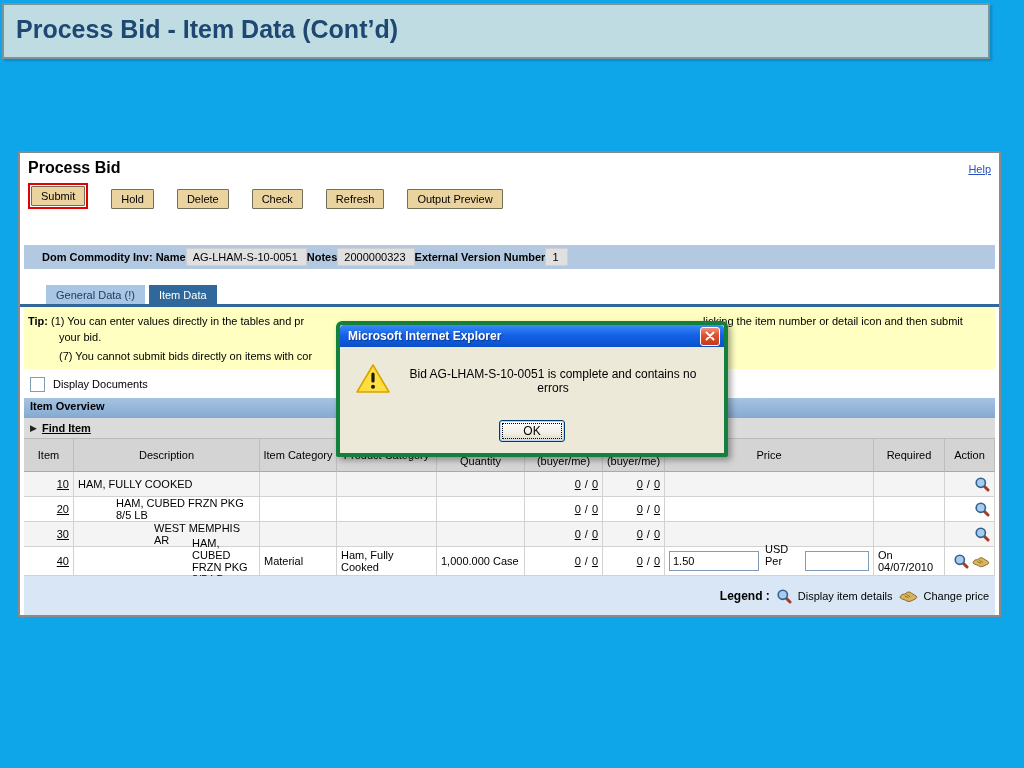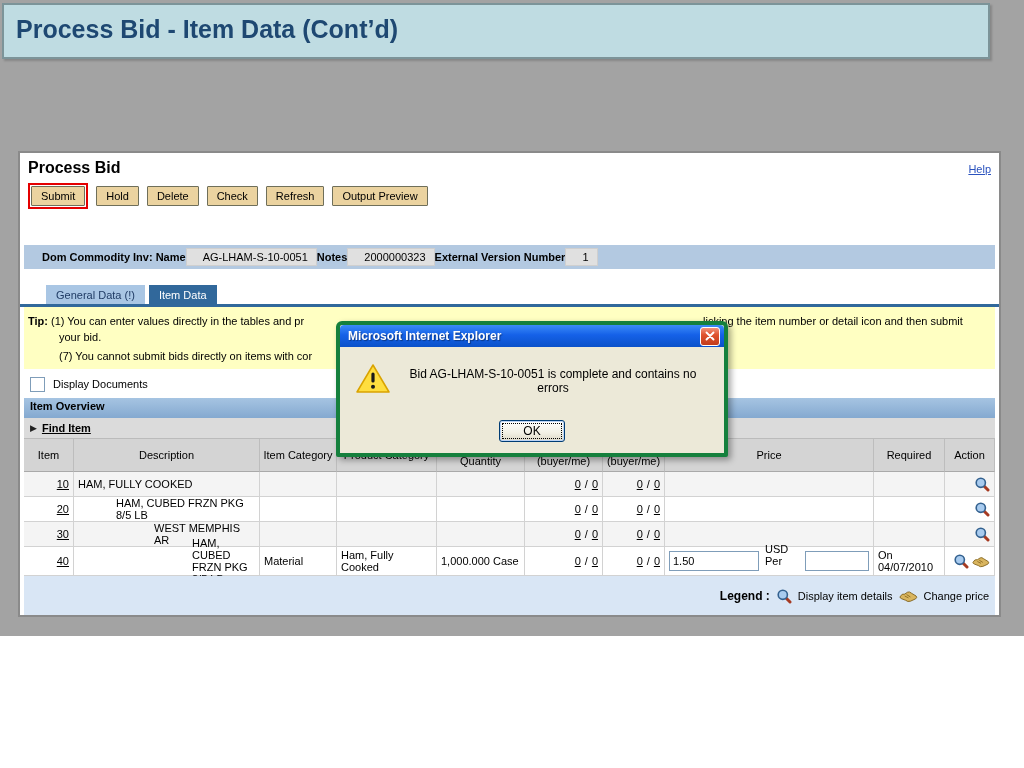--- a/index.html
+++ b/index.html
@@ -1,40 +1,40 @@
 <!DOCTYPE html>
 <html><head>
 <meta charset="utf-8">
 <style>
   html,body{margin:0;padding:0;background:#fff;width:1024px;height:768px;
     font-family:"Liberation Sans",sans-serif;-webkit-font-smoothing:antialiased;}
-  .slide{position:relative;width:1024px;height:636px;background:#a3a3a3;overflow:hidden;}
+  .slide{position:relative;width:1024px;height:768px;background:#0ea5e9;overflow:hidden;}
 
   
   .slide-title{position:absolute;left:2px;top:3px;width:972px;height:42px;
     background:#BFDCE2;border:2px solid #7C9499;box-shadow:2px 2px 2px rgba(0,0,0,.18);
     color:#1E4872;font-size:25px;font-weight:bold;padding:10px 0 0 12px;}
 
   
   .app-window{position:absolute;left:18px;top:151px;width:979px;height:462px;
     background:#fff;border:2px solid #8a8a8a;font-size:11px;color:#000;}
   .win-titlerow{display:flex;justify-content:space-between;align-items:flex-start;
     padding:6px 8px 0 8px;}
   .win-title{font-size:16px;font-weight:bold;}
   .help-link{color:#2A52BE;text-decoration:underline;font-size:11px;cursor:pointer;margin-top:4px;}
 
-  .toolbar{display:flex;align-items:center;gap:8px;margin:6px 0 0 8px;height:26px;}
+  .toolbar{display:flex;align-items:flex-end;gap:23px;margin:6px 0 0 8px;height:26px;}
   .btn{background:#EBD3A0;border:1px solid #6f6f5a;border-radius:1px;
     font-size:11px;padding:3px 9px;color:#000;cursor:pointer;font-family:inherit;}
   .hl-red{border:2px solid #E40000;padding:1px;display:inline-block;}
 
   .commodity-bar{display:flex;align-items:center;background:#B3C9E1;
     height:24px;margin:36px 4px 0 4px;padding-left:18px;}
   .commodity-bar b{font-size:11px;}
-  .val-box{background:#E0E0E0;border:1px solid #CFCFCF;padding:2px 8px 2px 16px;font-size:11px;}
+  .val-box{background:#E0E0E0;border:1px solid #CFCFCF;padding:2px 8px 2px 6px;font-size:11px;}
 
   .tabs-row{display:flex;gap:4px;margin:16px 0 0 26px;}
   .tab{padding:4px 10px 3px 10px;font-size:11px;cursor:pointer;}
   .tab-inactive{background:#A9C6E4;color:#1F3B64;}
   .tab-active{background:#31689B;color:#fff;}
   .tab-underline{height:3px;background:#31689B;margin:0;}
 
   .tip{position:relative;background:#FFFFC2;margin:0 4px;padding:6px 8px 8px 4px;
     height:48px;font-size:11px;line-height:16px;}
   .tip b{padding-right:3px;}

